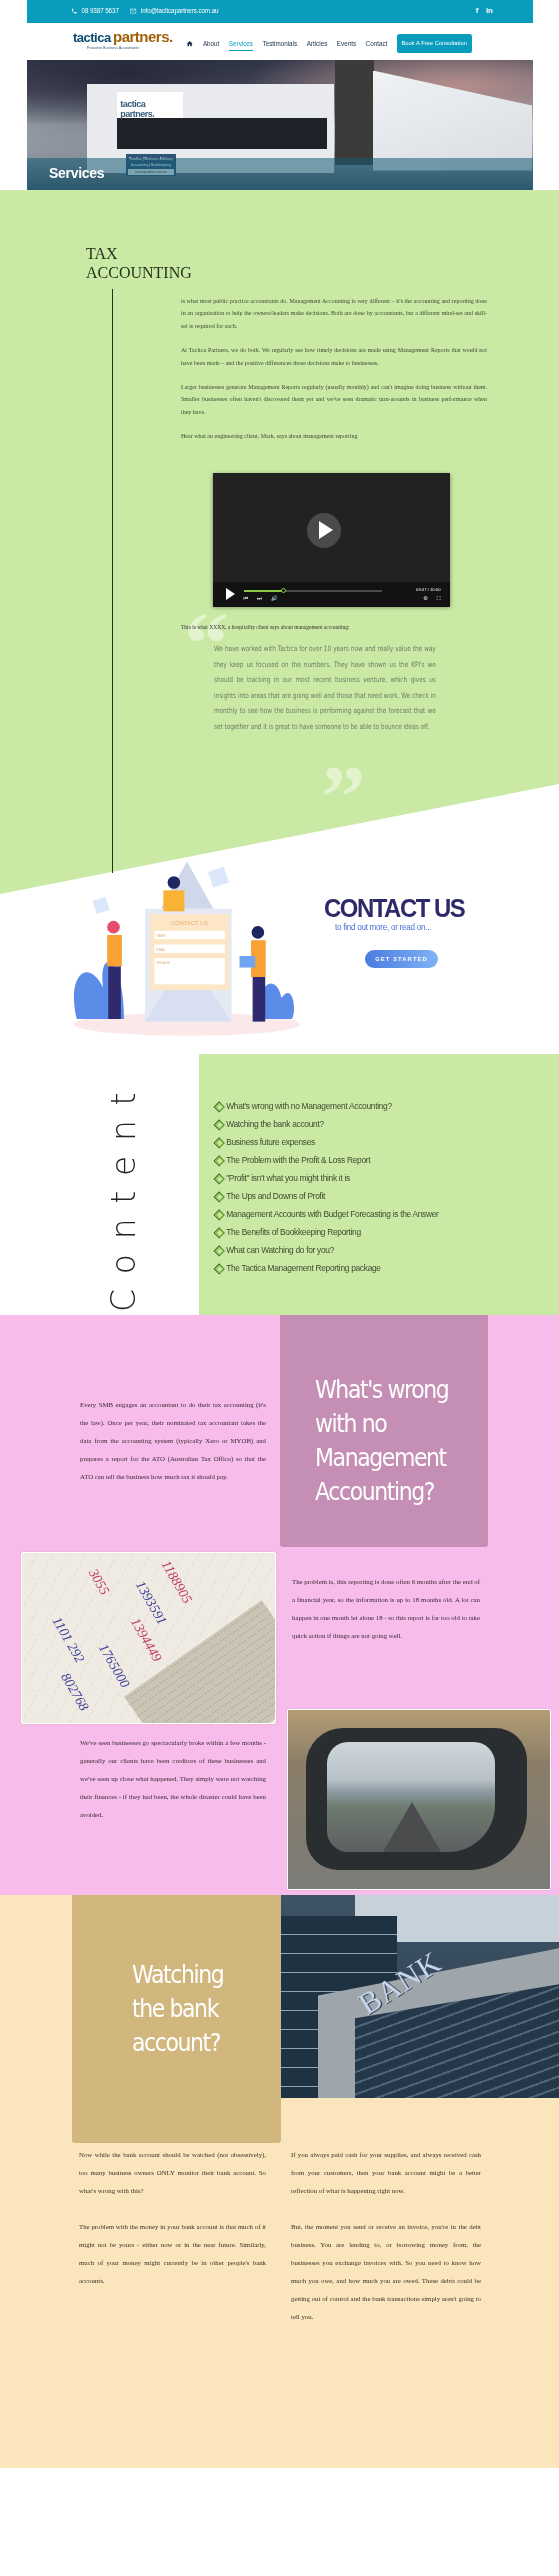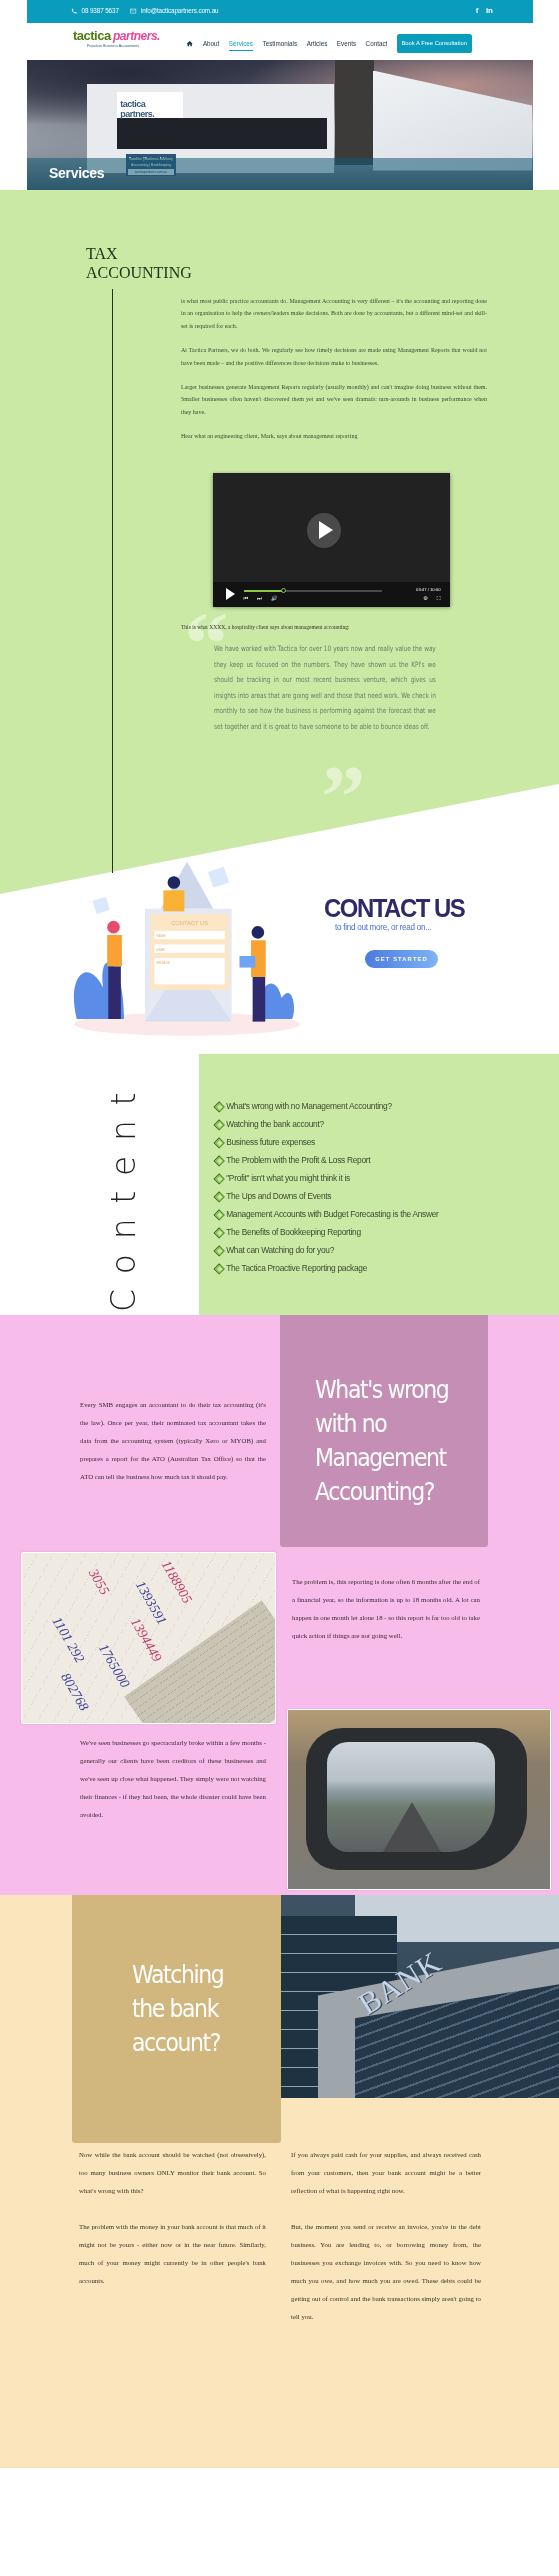--- a/index.html
+++ b/index.html
@@ -9,22 +9,22 @@
   
   .topbar { position: absolute; left: 27px; top: 0; width: 506px; height: 23px; background: #0a9cbc; color: #fff; }
   .topbar .contact { position: absolute; left: 44px; top: 7.4px; display: flex; gap: 11.6px; font-size: 6.3px; letter-spacing: -0.1px; }
   .topbar .contact span { display: inline-flex; align-items: center; gap: 4.2px; }
   .topbar .icon-svg { width: 6.3px; height: 6.3px; fill: #fff; }
   .topbar .social { position: absolute; right: 40px; top: 6.3px; display: flex; gap: 7.4px; font-size: 8px; font-weight: bold; }
 
   
   .nav { position: absolute; left: 27px; top: 23px; width: 506px; height: 37px; background: #fff; }
   .logo { position: absolute; left: 46px; top: 5.3px; }
-  .logo .word1 { font-size: 13px; font-weight: bold; color: #4d7c0f; letter-spacing: -0.5px; }
-  .logo .word2 { font-size: 12px; font-weight: bold; color: #ec4899; letter-spacing: -0.5px; font-style: italic; }
+  .logo .word1 { font-size: 13px; font-weight: bold; color: #0c4a6e; letter-spacing: -0.5px; }
+  .logo .word2 { font-size: 15px; font-weight: bold; color: #a16207; letter-spacing: -0.5px; }
   .logo .tag { display: block; margin-top: 1.1px; margin-left: 13.7px; font-size: 3.7px; color: #365a7a; }
   .menu { position: absolute; left: 159px; top: 11px; display: flex; align-items: center; gap: 9.5px; font-size: 6.3px; color: #1b3247; }
   .menu .home-icon { width: 7.4px; height: 7.4px; fill: #1b3247; }
   .menu .item { padding-bottom: 3.2px; border-bottom: 1.1px solid transparent; margin-top: 4.2px; }
   .menu .item.active { color: #0a9cbc; border-bottom-color: #0a9cbc; }
   .menu .cta { background: #0a9cbc; color: #fff; border-radius: 2.6px; padding: 6.3px 4.7px; font-size: 5.8px; margin-left: 0; }
 
   
   .hero { position: absolute; left: 27px; top: 60px; width: 506px; height: 130px; overflow: hidden;
           background: linear-gradient(180deg, #3d4256 0%, #6b6f80 25%, #c9cfd6 50%, #8d96a0 75%, #4a5866 100%); }
@@ -262,37 +262,37 @@
   <li>
       <span class="diamond"></span>
       <span>The Problem with the Profit &amp; Loss Report</span>
     </li>
   <li>
       <span class="diamond"></span>
       <span>"Profit" isn't what you might think it is</span>
     </li>
   <li>
       <span class="diamond"></span>
-      <span>The Ups and Downs of Events</span>
+      <span>The Ups and Downs of Profit</span>
     </li>
   <li>
       <span class="diamond"></span>
       <span>Management Accounts with Budget Forecasting is the Answer</span>
     </li>
   <li>
       <span class="diamond"></span>
       <span>The Benefits of Bookkeeping Reporting</span>
     </li>
   <li>
       <span class="diamond"></span>
       <span>What can Watching do for you?</span>
     </li>
   <li>
       <span class="diamond"></span>
-      <span>The Tactica Proactive Reporting package</span>
+      <span>The Tactica Management Reporting package</span>
     </li>
 </ul>
 
 <div class="pink-bg"></div>
 <div class="pink-card">
   <h2>What's wrong with no Management Accounting?</h2>
 </div>
 <div class="pink-text pt1">Every SMB engages an accountant to do their tax accounting (it's the law). Once per year, their nominated tax accountant takes the data from the accounting system (typically Xero or MYOB) and prepares a report for the ATO (Australian Tax Office) so that the ATO can tell the business how much tax it should pay.</div>
 <div class="photo ledger">
   <span class="ink red" style="left:63px;top:21px">3055</span>

